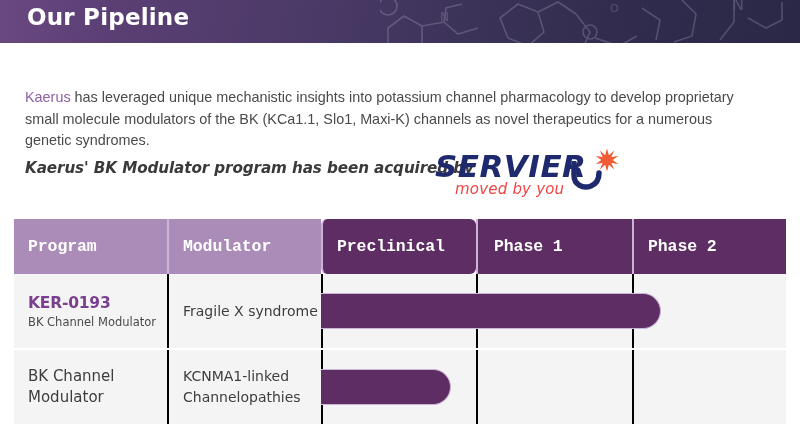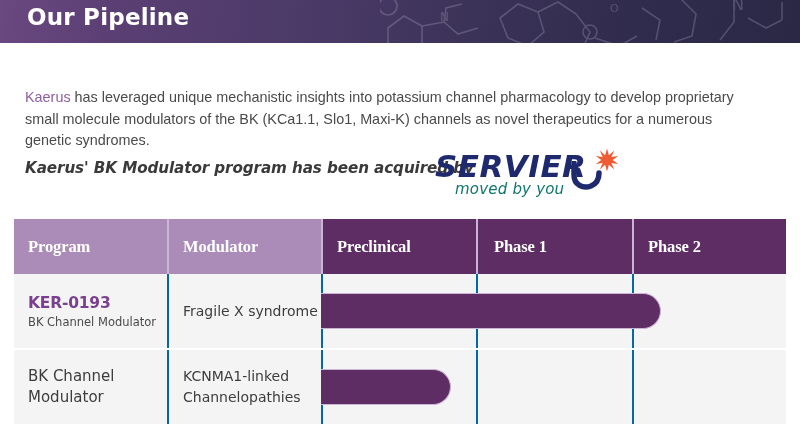--- a/index.html
+++ b/index.html
@@ -109,21 +109,21 @@
     top: 0px;
     width: 24px;
     height: 24px;
   }
   .servier-tagline {
     position: absolute;
     left: 20px;
     top: 32px;
     font-size: 15px;
     font-style: italic;
-    color: #0f766e;
+    color: #ef4444;
     font-family: "DejaVu Sans", sans-serif;
     letter-spacing: 0.2px;
   }
 
   
   .table {
     position: absolute;
     left: 14px;
     top: 219px;
     width: 772px;
@@ -135,21 +135,21 @@
     width: 100%;
   }
   .th {
     position: absolute;
     top: 0;
     height: 55px;
     box-sizing: border-box;
     color: #ffffff;
     font-size: 16.5px;
     font-weight: 700;
-    font-family: Liberation Serif, serif;
+    font-family: Liberation Mono, monospace;
     display: flex;
     align-items: center;
     padding-left: 14px;
     letter-spacing: -0.1px;
   }
   .th.light { background: #ab8cb8; }
   .th.dark  { background: #5d2d63; }
   .th.sep   { border-left: 2px solid #cbb5d5; }
 
   .tbody {
@@ -165,21 +165,21 @@
   }
   .cell {
     position: absolute;
     top: 0;
     height: 74px;
     box-sizing: border-box;
     display: flex;
     flex-direction: column;
     justify-content: center;
     padding-left: 14px;
-    border-left: 2px solid #0369a1;
+    border-left: 2px solid #000000;
     font-family: "DejaVu Sans", sans-serif;
   }
   .cell.first { border-left: none; }
   .prog-code {
     font-size: 15.5px;
     font-weight: 700;
     color: #7b3f8f;
     letter-spacing: -0.2px;
   }
   .prog-sub {
@@ -254,21 +254,21 @@
 </div>
 
 <div class="table">
   <div class="thead">
     <div class="th light" style="left:0px;width:153px;">
       <span>Program</span>
     </div>
     <div class="th light sep" style="left:153px;width:154px;">
       <span>Modulator</span>
     </div>
-    <div class="th dark sep" style="left:307px;width:155px;">
+    <div class="th dark sep" style="left:307px;width:155px;border-radius:6px;">
       <span>Preclinical</span>
     </div>
     <div class="th dark sep" style="left:462px;width:156px;padding-left:16px;">
       <span>Phase 1</span>
     </div>
     <div class="th dark sep" style="left:618px;width:154px;">
       <span>Phase 2</span>
     </div>
   </div>
 

